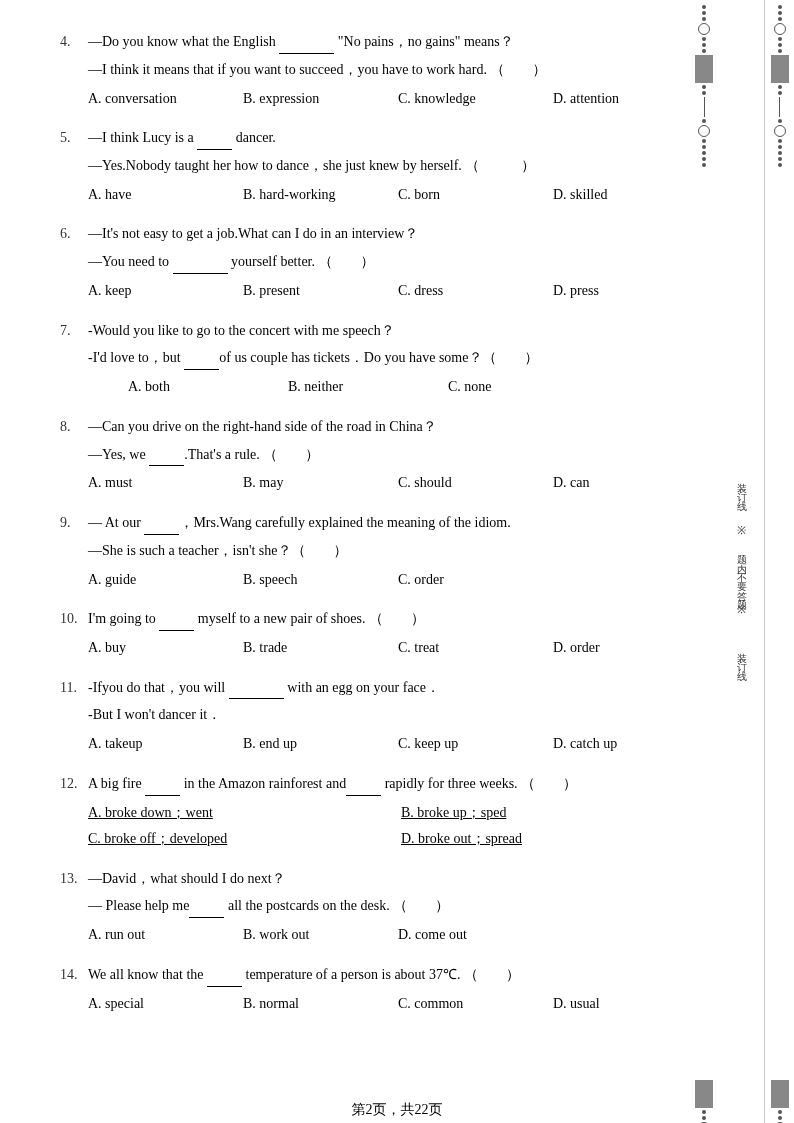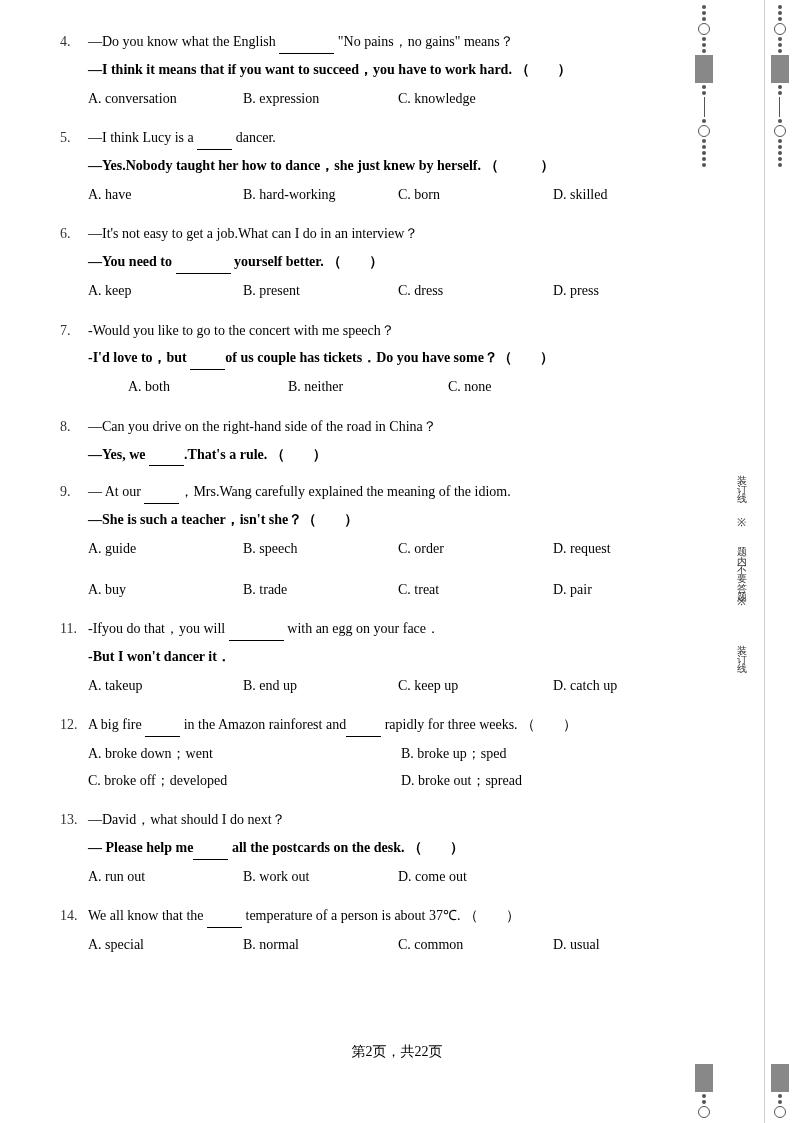--- a/index.html
+++ b/index.html
@@ -55,21 +55,20 @@
       min-width: 35px;
       height: 1em;
       vertical-align: bottom;
     }
     .indent-line {
       display: flex;
       align-items: center;
       margin-bottom: 4px;
       padding-left: 28px;
       line-height: 1.7;
-      font-weight: bold;
     }
     .options-row {
       display: flex;
       padding-left: 28px;
       margin-bottom: 10px;
       flex-wrap: wrap;
     }
     .option {
       min-width: 155px;
       font-size: 14px;
@@ -126,20 +125,21 @@
       font-size: 10px;
       color: #333;
       letter-spacing: 1px;
       margin: 4px 0;
     }
     .options-2col {
       display: grid;
       grid-template-columns: 1fr 1fr;
       padding-left: 28px;
       margin-bottom: 10px;
+      text-decoration: underline;
     }
     .options-2col .option {
       min-width: unset;
       line-height: 1.9;
     }
   </style>
 </head>
 <body>
 
 <div class="page-container">
@@ -150,20 +150,21 @@
         <span class="q-num">4.</span>
         <span class="q-text">—Do you know what the English <span class="blank"></span> "No pains，no gains" means？</span>
       </div>
       <div class="indent-line">
         <span class="q-text">—I think it means that if you want to succeed，you have to work hard. （　　）</span>
       </div>
       <div class="options-row">
         <span class="option">A. conversation</span>
         <span class="option">B. expression</span>
         <span class="option">C. knowledge</span>
+        <span class="option">D. attention</span>
       </div>
     </div>
 
     <div class="question-block">
       <div class="question-line">
         <span class="q-num">5.</span>
         <span class="q-text">—I think Lucy is a <span class="blank-sm"></span> dancer.</span>
       </div>
       <div class="indent-line">
         <span class="q-text">—Yes.Nobody taught her how to dance，she just knew by herself. （　　　）</span>
@@ -208,44 +209,53 @@
     </div>
 
     <div class="question-block">
       <div class="question-line">
         <span class="q-num">8.</span>
         <span class="q-text">—Can you drive on the right-hand side of the road in China？</span>
       </div>
       <div class="indent-line">
         <span class="q-text">—Yes, we <span class="blank-sm"></span>.That's a rule. （　　）</span>
       </div>
+      <div class="options-row">
+        <span class="option">A. must</span>
+        <span class="option">B. may</span>
+        <span class="option">C. should</span>
+        <span class="option">D. can</span>
+      </div>
     </div>
 
     <div class="question-block">
       <div class="question-line">
         <span class="q-num">9.</span>
         <span class="q-text">— At our <span class="blank-sm"></span>，Mrs.Wang carefully explained the meaning of the idiom.</span>
       </div>
       <div class="indent-line">
         <span class="q-text">—She is such a teacher，isn't she？（　　）</span>
       </div>
       <div class="options-row">
         <span class="option">A. guide</span>
         <span class="option">B. speech</span>
         <span class="option">C. order</span>
-        <span class="option">D. request</span>
-      </div>
-    </div>
-
-    <div class="question-block">
+      </div>
+    </div>
+
+    <div class="question-block">
+      <div class="question-line">
+        <span class="q-num">10.</span>
+        <span class="q-text">I'm going to <span class="blank-sm"></span> myself to a new pair of shoes. （　　）</span>
+      </div>
       <div class="options-row">
         <span class="option">A. buy</span>
         <span class="option">B. trade</span>
         <span class="option">C. treat</span>
-        <span class="option">D. pair</span>
+        <span class="option">D. order</span>
       </div>
     </div>
 
     <div class="question-block">
       <div class="question-line">
         <span class="q-num">11.</span>
         <span class="q-text">-Ifyou do that，you will <span class="blank"></span> with an egg on your face．</span>
       </div>
       <div class="indent-line">
         <span class="q-text">-But I won't dancer it．</span>

